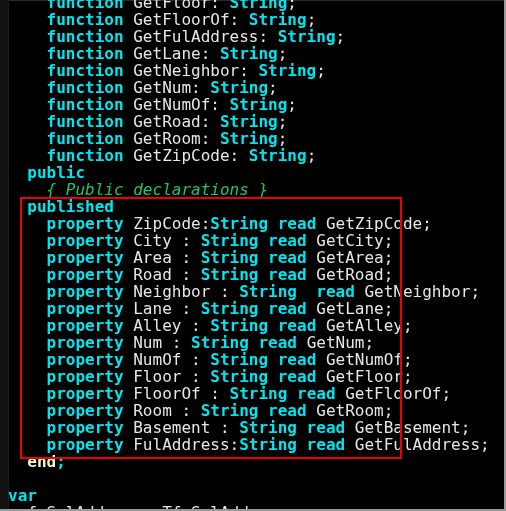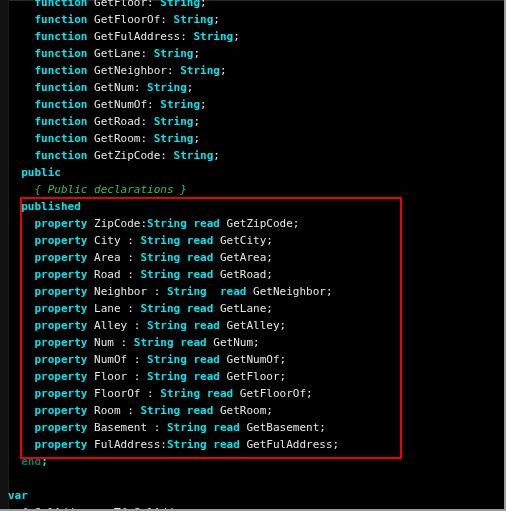--- a/index.html
+++ b/index.html
@@ -27,34 +27,34 @@
     background: #121212;
     border-right: 1px solid #1c1c1c;
   }
   #code {
     position: absolute;
     left: 0;
     top: 0;
     width: 506px;
     height: 511px;
     font-family: "DejaVu Sans Mono", "Liberation Mono", monospace;
-    font-size: 11px;
+    font-size: 16px;
     line-height: 17px;
     white-space: pre;
     color: #e8e8e8;
   }
   .ln {
     height: 17px;
     padding-left: 8px;
     white-space: pre;
   }
   .kw   { color: #00e5ee; font-weight: bold; }
   .id   { color: #e6e6e6; }
   .cmt  { color: #22c55e; font-style: italic; }
-  .endkw{ color: #0f766e; font-weight: bold; }
+  .endkw{ color: #fef9c3; font-weight: bold; }
   .punct{ color: #00e5ee; font-weight: bold; }
 
   
   #redbox {
     position: absolute;
     left: 20px;
     top: 197px;
     width: 382px;
     height: 262px;
     border: 2px solid #ef0000;

